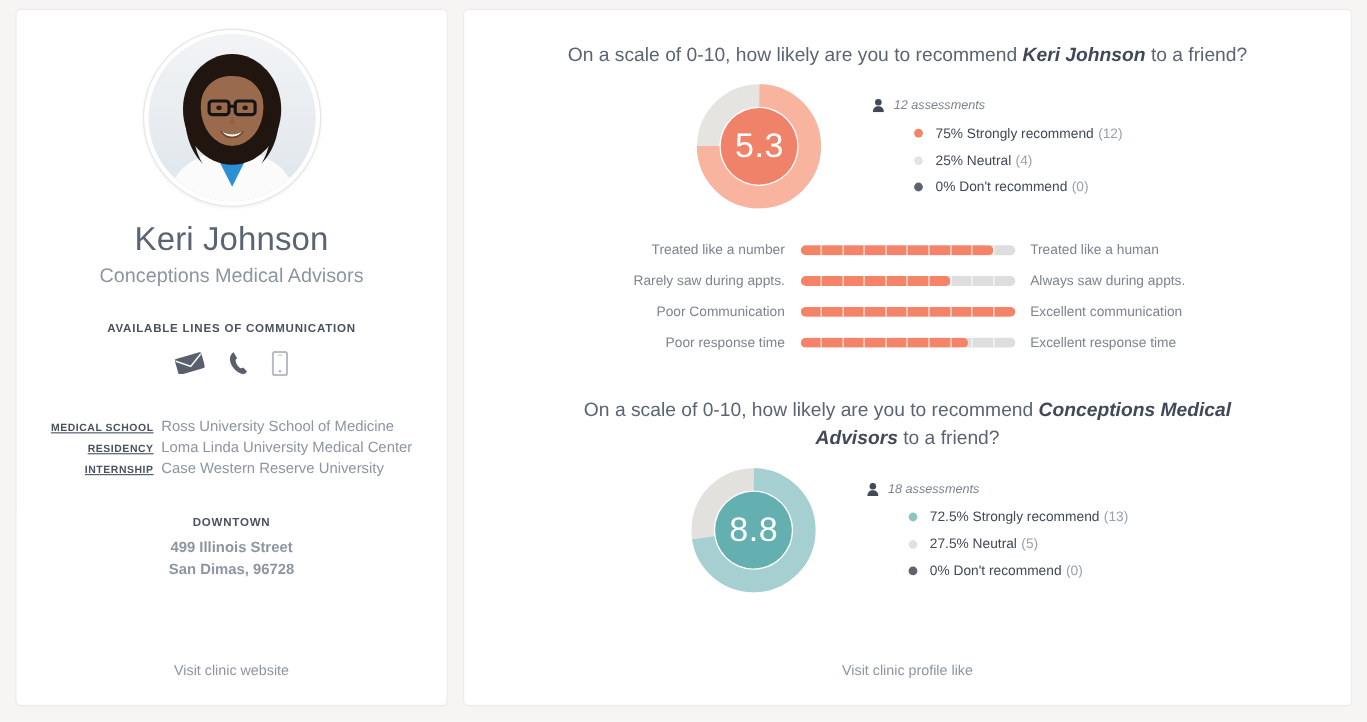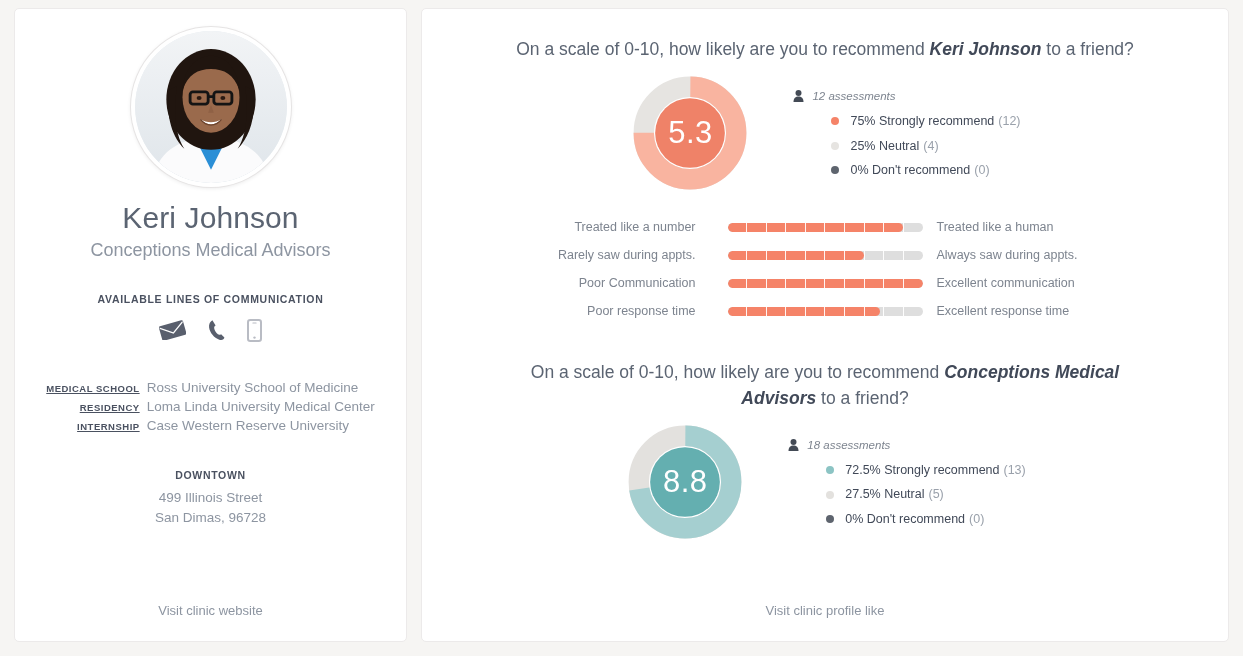--- a/index.html
+++ b/index.html
@@ -110,20 +110,21 @@
     font-size: 10.5px;
     font-weight: bold;
     color: #4a5160;
     letter-spacing: .7px;
     margin-bottom: 7px;
   }
   .addr-line {
     font-size: 13.5px;
     color: #8d95a1;
     line-height: 1.55;
+    font-weight: bold;
   }
   .visit-link {
     font-size: 13px;
     color: #8d95a1;
     text-decoration: none;
     cursor: pointer;
   }
   .left-footer { margin-top: auto; padding-bottom: 22px; }
 
   
@@ -192,21 +193,21 @@
     align-items: center;
     justify-content: center;
     margin-bottom: 14px;
   }
   .slider-row:last-child { margin-bottom: 0; }
   .slider-left {
     width: 205px;
     text-align: right;
     font-size: 12.5px;
     color: #7d848f;
-    padding-right: 32px;
+    padding-right: 14px;
   }
   .slider-right {
     width: 205px;
     text-align: left;
     font-size: 12.5px;
     color: #7d848f;
     padding-left: 14px;
   }
   .slider-track {
     position: relative;

